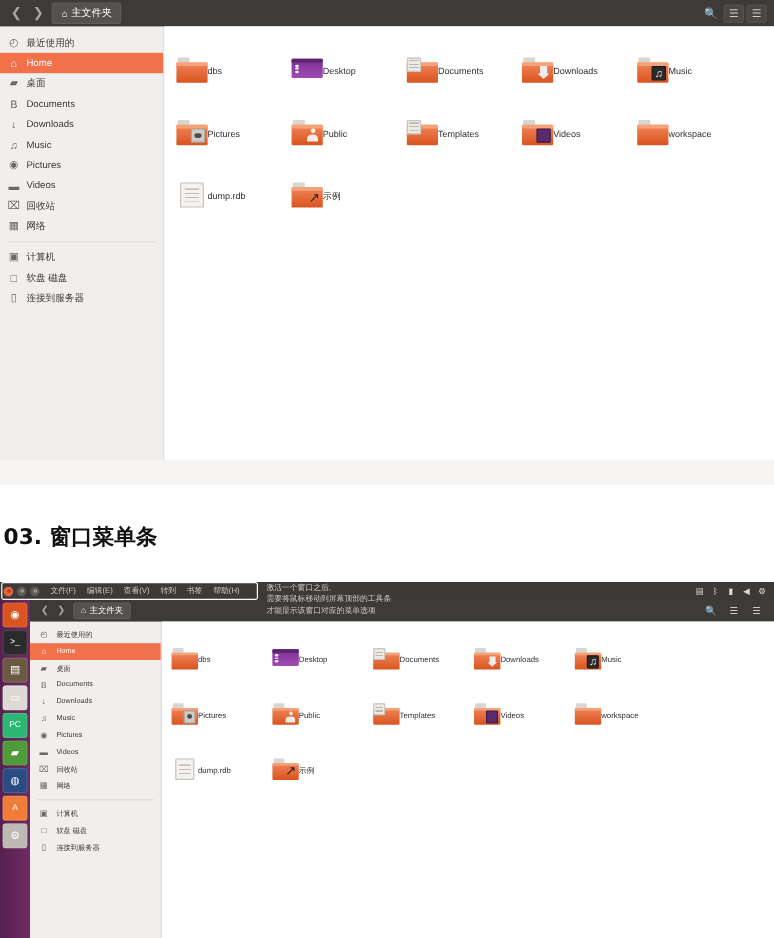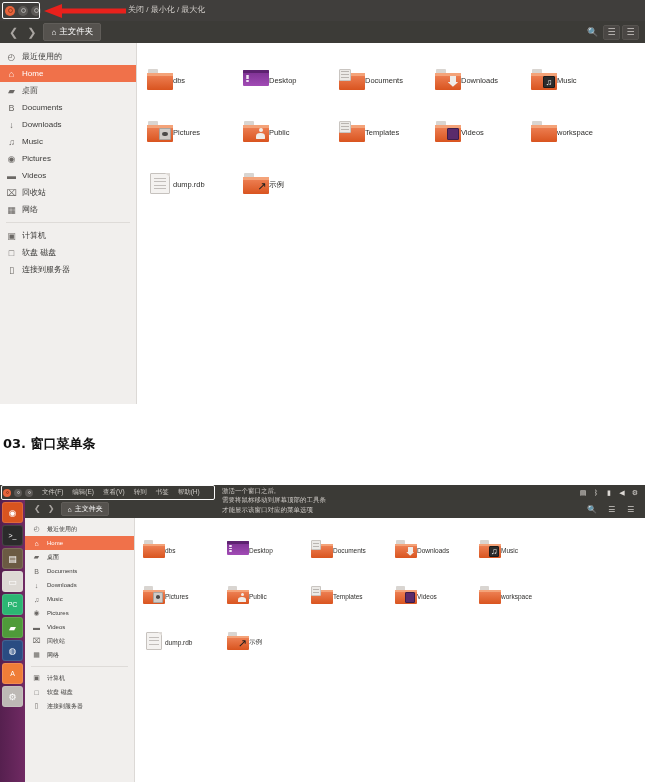--- a/index.html
+++ b/index.html
@@ -189,28 +189,20 @@
     display: flex; align-items: center; justify-content: center;
     font-size: 9px; color: #fff; flex: 0 0 21px; position: relative;
     border: 1px solid rgba(255,255,255,0.12);
   }
 </style>
 </head>
 <body>
 
 <div class="win" id="win1" style="left:0; top:0; width:645px; height:404px;">
 
-  <div class="titlebar" style="height:21px;">
-    <div class="wbtns">
-      <span class="wbtn wbtn-close"></span>
-      <span class="wbtn wbtn-min"></span>
-      <span class="wbtn wbtn-max"></span>
-    </div>
-    <div class="anno-text" style="position:absolute; left:128px; top:4px; font-size:8px;">关闭 / 最小化 / 最大化</div>
-  </div>
 
   <div class="hl-box" style="left:2px; top:2px; width:38px; height:17px;"></div>
 
   <svg class="arrow" width="86" height="16" style="left:42px; top:3px;">
     <line x1="84" y1="8" x2="18" y2="8" stroke="#e8211c" stroke-width="5"></line>
     <polygon points="2,8 20,1 20,15" fill="#e8211c"></polygon>
   </svg>
 
   <div class="headerbar" style="height:22px;">
     <div class="navgrp">
@@ -415,21 +407,21 @@
                 <i class="badge link"></i>
               </span>
             </div>
             <div class="fname" style="font-size: 7.5px; margin-top: 3px;">示例</div>
           </div>
         </div>
     </div>
   </div>
 </div>
 
-<div class="section-head" style="left:3px; top:435px; font-size:13px;">03. 窗口菜单条</div>
+<div class="section-head" style="left:3px; top:435px; font-size:18px;">03. 窗口菜单条</div>
 
 <div class="win" id="win2" style="left:0; top:485px; width:645px; height:297px; background:#ffffff;">
 
   <div class="uni-panel" style="top:0;">
     <div class="wbtns" style="padding:0 3px;">
       <span class="wbtn wbtn-close" style="width:8px;height:8px;"></span>
       <span class="wbtn wbtn-min" style="width:8px;height:8px;"></span>
       <span class="wbtn wbtn-max" style="width:8px;height:8px;"></span>
     </div>
     <div class="uni-menus">

